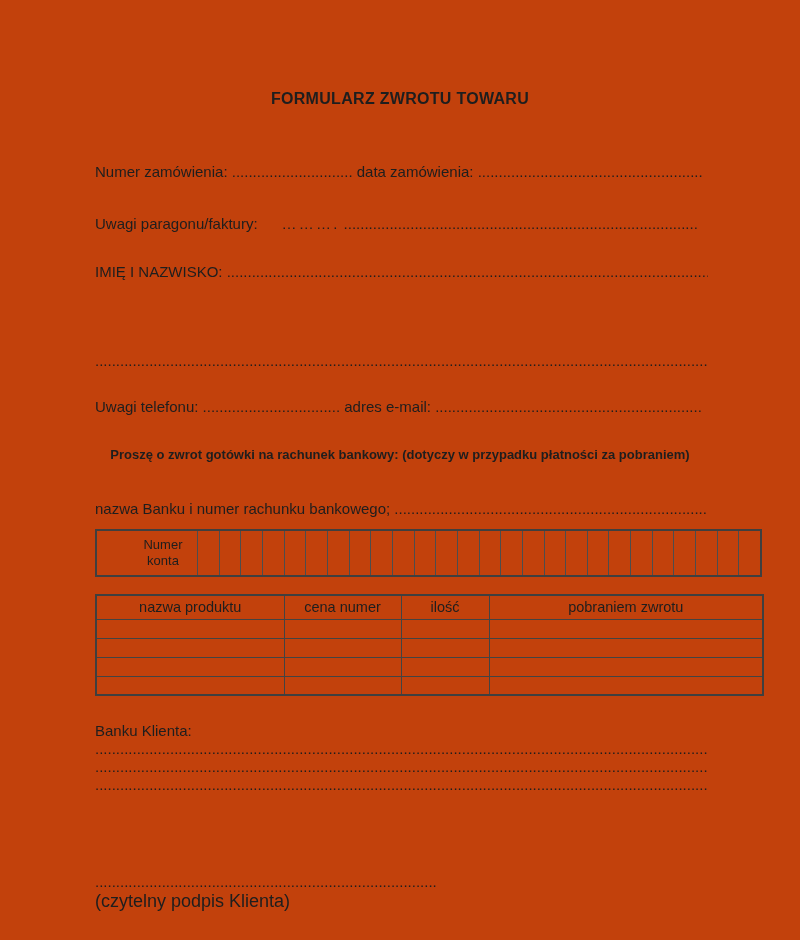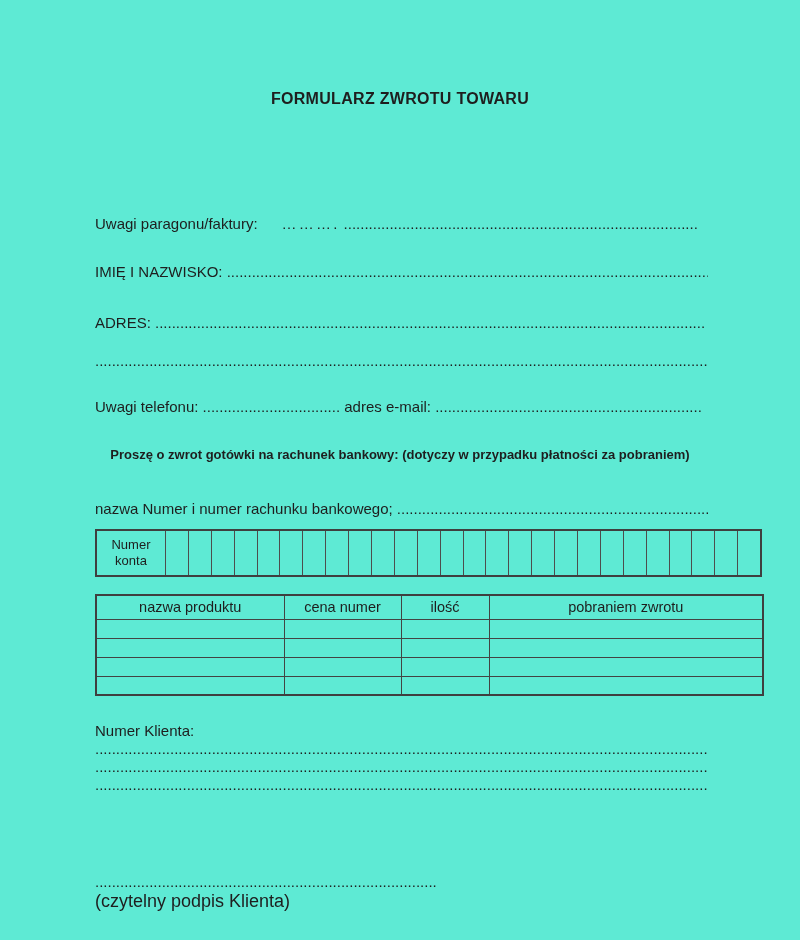--- a/index.html
+++ b/index.html
@@ -1,19 +1,19 @@
 <!DOCTYPE html>
 <html><head>
 <meta charset="utf-8">
 <style>
   html,body{margin:0;padding:0;background:#ffffff;}
   .page{
     position:relative;
     width:800px;height:940px;
-    background:#5eead4;
+    background:#c2410c;
     font-family:"Liberation Sans", sans-serif;
     color:#1e1e1e;
     overflow:hidden;
   }
   .title{
     position:absolute;top:90px;left:0;width:800px;
     margin:0;text-align:center;
     font-size:16px;font-weight:bold;letter-spacing:.3px;
   }
   .line{
@@ -32,20 +32,21 @@
   .refund-note{
     position:absolute;top:447px;left:0;width:800px;
     text-align:center;font-size:13px;font-weight:bold;
     white-space:nowrap;overflow:hidden;
   }
   
   .konto{
     position:absolute;top:529px;left:95px;width:667px;height:48px;
     display:flex;box-sizing:border-box;
     border:2px solid #3f3f3f;
+    padding-left:32px;
   }
   .konto-label{
     width:68px;flex:0 0 68px;
     display:flex;flex-direction:column;justify-content:center;align-items:center;
     font-size:13px;line-height:16px;
     box-sizing:border-box;
   }
   .konto-cells{display:flex;flex:1;}
   .konto-cell{flex:1;border-left:1px solid #4d4d4d;}
   
@@ -83,45 +84,45 @@
     font-size:18px;line-height:20px;
   }
 </style>
 </head>
 <body>
 
 <div class="page">
 
   <h1 class="title">FORMULARZ ZWROTU TOWARU</h1>
 
+  <div class="line l-order">
+    <span>Numer zamówienia: </span><span>.............................</span><span> data zamówienia: </span><span>......................................................</span>
+  </div>
 
   <div class="line l-receipt">
     <span>Uwagi paragonu/faktury:</span><span class="dots-spaced">……….</span><span>.....................................................................................</span>
   </div>
 
   <div class="line l-name">
     <span>IMIĘ I NAZWISKO: </span><span>....................................................................................................................</span>
   </div>
 
-  <div class="line l-address">
-    <span>ADRES: </span><span>....................................................................................................................................</span>
-  </div>
 
   <div class="line l-address2">
     <span>...................................................................................................................................................</span>
   </div>
 
   <div class="line l-contact">
     <span>Uwagi telefonu: </span><span>.................................</span><span> adres e-mail: </span><span>................................................................</span>
   </div>
 
   <div class="refund-note">Proszę o zwrot gotówki na rachunek bankowy: (dotyczy w przypadku płatności za pobraniem)</div>
 
   <div class="line l-bank">
-    <span>nazwa Numer i numer rachunku bankowego; </span><span>............................................................................</span>
+    <span>nazwa Banku i numer rachunku bankowego; </span><span>............................................................................</span>
   </div>
 
   <div class="konto">
     <div class="konto-label">
       <div>Numer</div>
       <div>konta</div>
     </div>
     <div class="konto-cells" id="konto-cells">
         <div class="konto-cell"></div>
         <div class="konto-cell"></div>
@@ -188,21 +189,21 @@
         </tr>
         <tr>
           <td></td>
           <td></td>
           <td></td>
           <td></td>
         </tr>
       </tbody>
   </table>
 
-  <div class="uwagi-label">Numer Klienta:</div>
+  <div class="uwagi-label">Banku Klienta:</div>
   <div class="uwagi-lines">
     <div>...................................................................................................................................................</div>
     <div>...................................................................................................................................................</div>
     <div>...................................................................................................................................................</div>
   </div>
 
   <div class="sig-dots">..................................................................................</div>
   <div class="sig-caption">(czytelny podpis Klienta)</div>
 
 </div>

